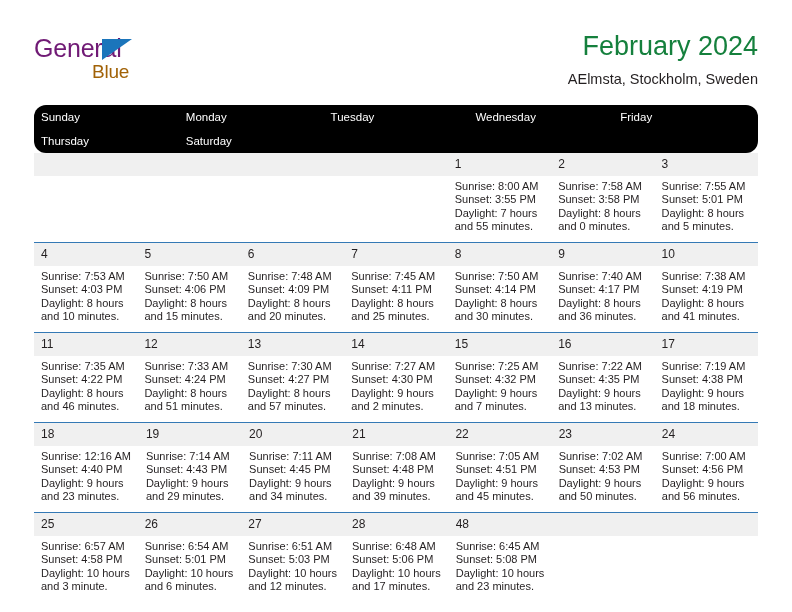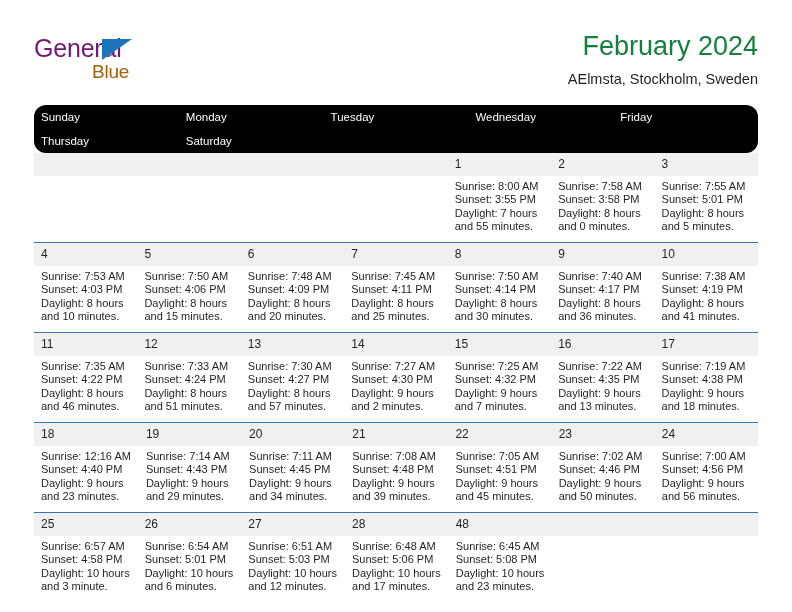--- a/index.html
+++ b/index.html
@@ -409,21 +409,21 @@
               <div>Sunrise: 7:05 AM</div>
               <div>Sunset: 4:51 PM</div>
               <div>Daylight: 9 hours</div>
               <div>and 45 minutes.</div>
             </div>
           </div>
           <div class="cell">
             <div class="datenum">23</div>
             <div class="info">
               <div>Sunrise: 7:02 AM</div>
-              <div>Sunset: 4:46 PM</div>
+              <div>Sunset: 4:53 PM</div>
               <div>Daylight: 9 hours</div>
               <div>and 50 minutes.</div>
             </div>
           </div>
           <div class="cell">
             <div class="datenum">24</div>
             <div class="info">
               <div>Sunrise: 7:00 AM</div>
               <div>Sunset: 4:56 PM</div>
               <div>Daylight: 9 hours</div>

